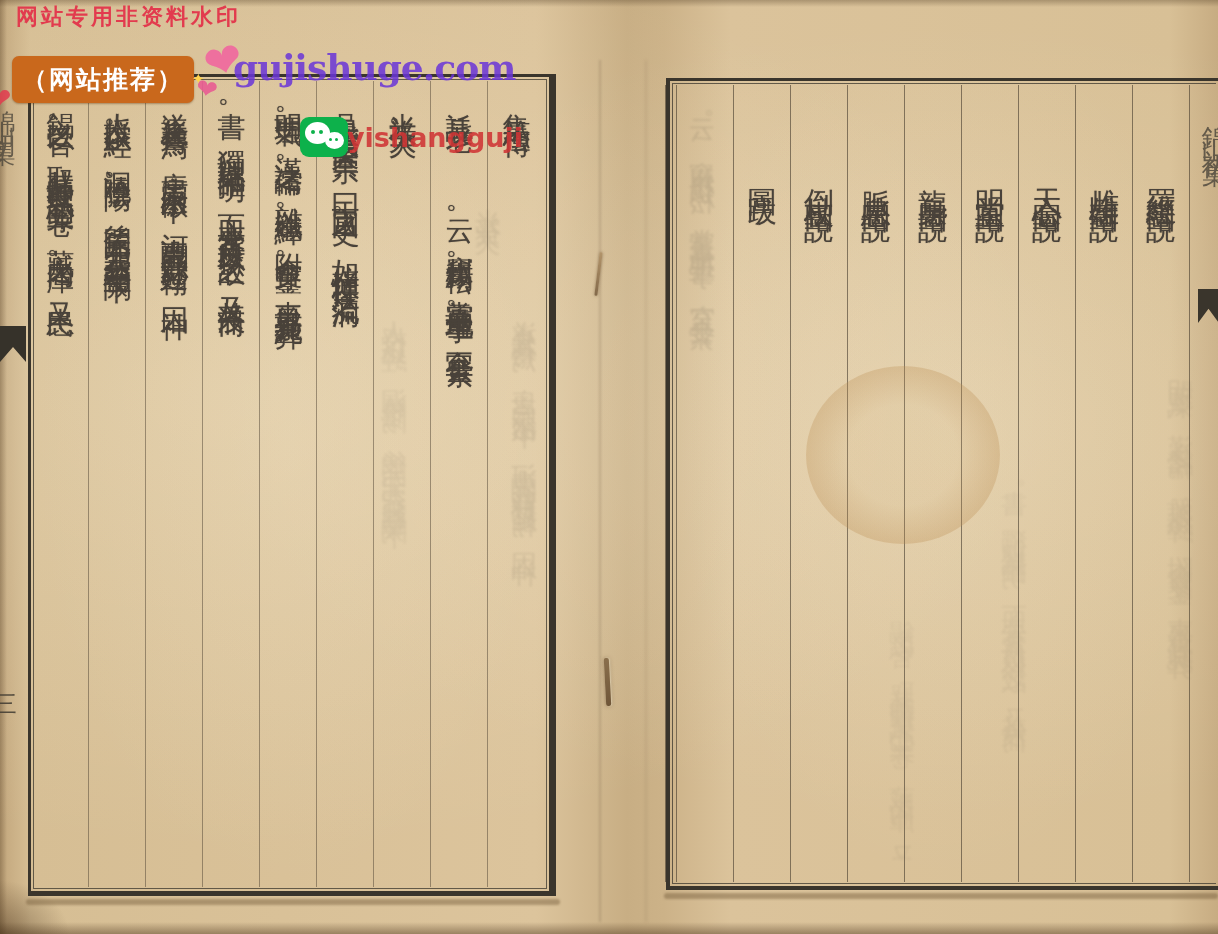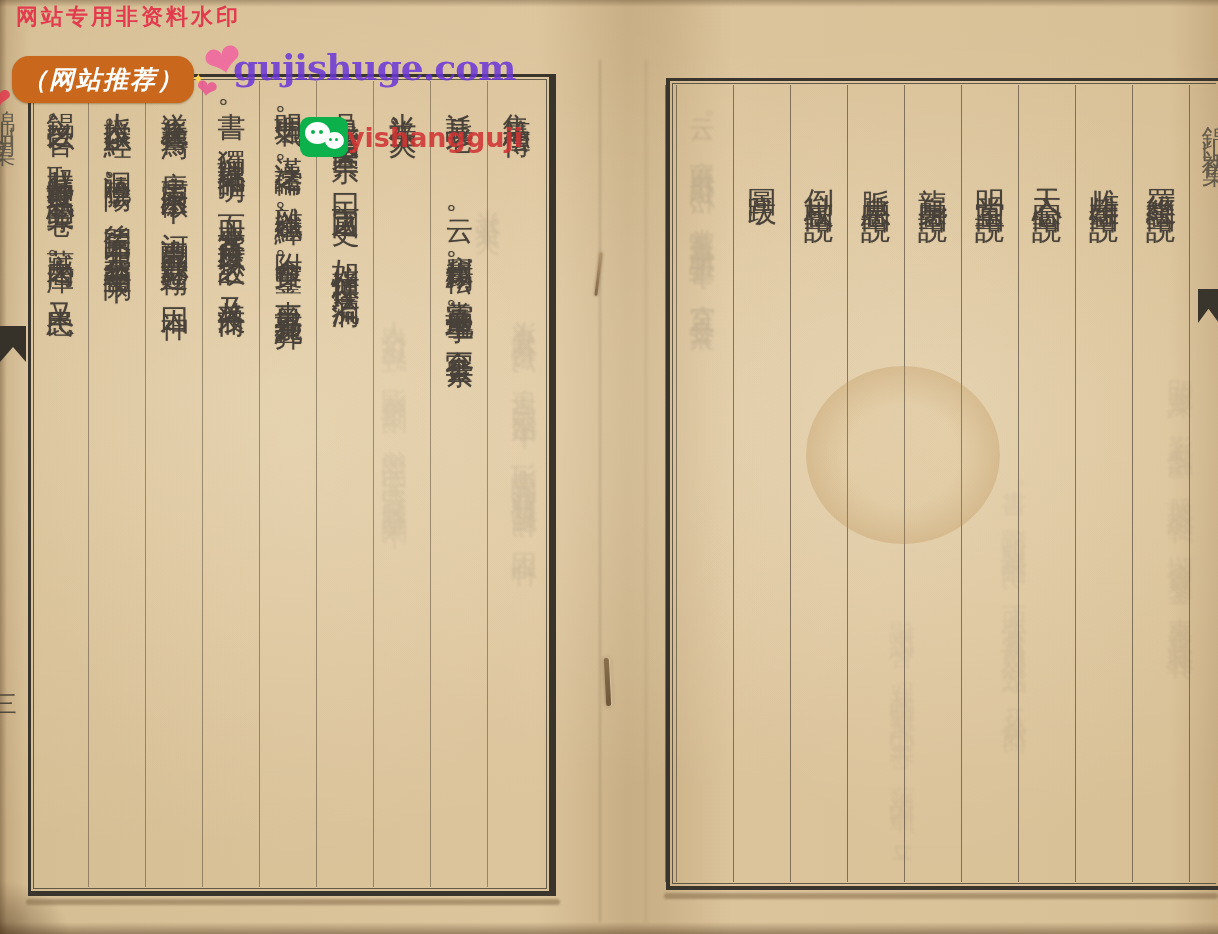--- a/index.html
+++ b/index.html
@@ -80,22 +80,22 @@
 
   
   .ghost{position:absolute;writing-mode:vertical-rl;text-orientation:upright;
     color:rgba(105,95,78,.9);opacity:.16;filter:blur(1.2px);transform:scaleX(-1);
     font-size:26px;letter-spacing:7px;line-height:50px;width:50px;overflow:hidden;pointer-events:none;}
 
   
   .wm-top{position:absolute;left:4px;top:2px;font-size:22px;font-weight:bold;letter-spacing:3px;
     color:#e23b4e;font-family:"DejaVu Sans","Liberation Sans",sans-serif;margin-left:12px;}
   .wm-badge{position:absolute;left:12px;top:56px;background:#c9681c;color:#fff;
-    font-size:25px;font-weight:bold;letter-spacing:2px;padding:7px 10px;border-radius:17px;
-    font-family:"DejaVu Sans","Liberation Sans",sans-serif;box-shadow:0 1px 2px rgba(90,50,10,.4);font-style:italic;}
+    font-size:25px;font-weight:bold;letter-spacing:2px;padding:7px 10px;border-radius:7px;
+    font-family:"DejaVu Sans","Liberation Sans",sans-serif;box-shadow:0 1px 2px rgba(90,50,10,.4);}
   .wm-heart-big{position:absolute;left:204px;top:34px;font-size:46px;color:#f0699f;transform:rotate(-14deg);opacity:.92;}
   .wm-heart-small{position:absolute;left:196px;top:74px;font-size:26px;color:#e95c93;transform:rotate(10deg);opacity:.9;}
   .wm-sparkle{position:absolute;left:192px;top:70px;font-size:15px;color:#ffd34d;}
   .wm-site{position:absolute;left:233px;top:46px;font-size:36px;font-weight:bold;letter-spacing:-1px;
     color:#6a35d8;opacity:.85;}
   .wm-wxlabel{position:absolute;left:347px;top:122px;font-size:27px;font-weight:bold;color:#d03535;opacity:.88;
     font-family:"DejaVu Sans","Liberation Sans",sans-serif;}
   .wm-heart-sliver{position:absolute;left:-12px;top:82px;font-size:28px;color:#e23b4e;opacity:.85;}
 
   .wechat{position:absolute;left:300px;top:117px;width:48px;height:40px;background:#0db14b;border-radius:9px;}

